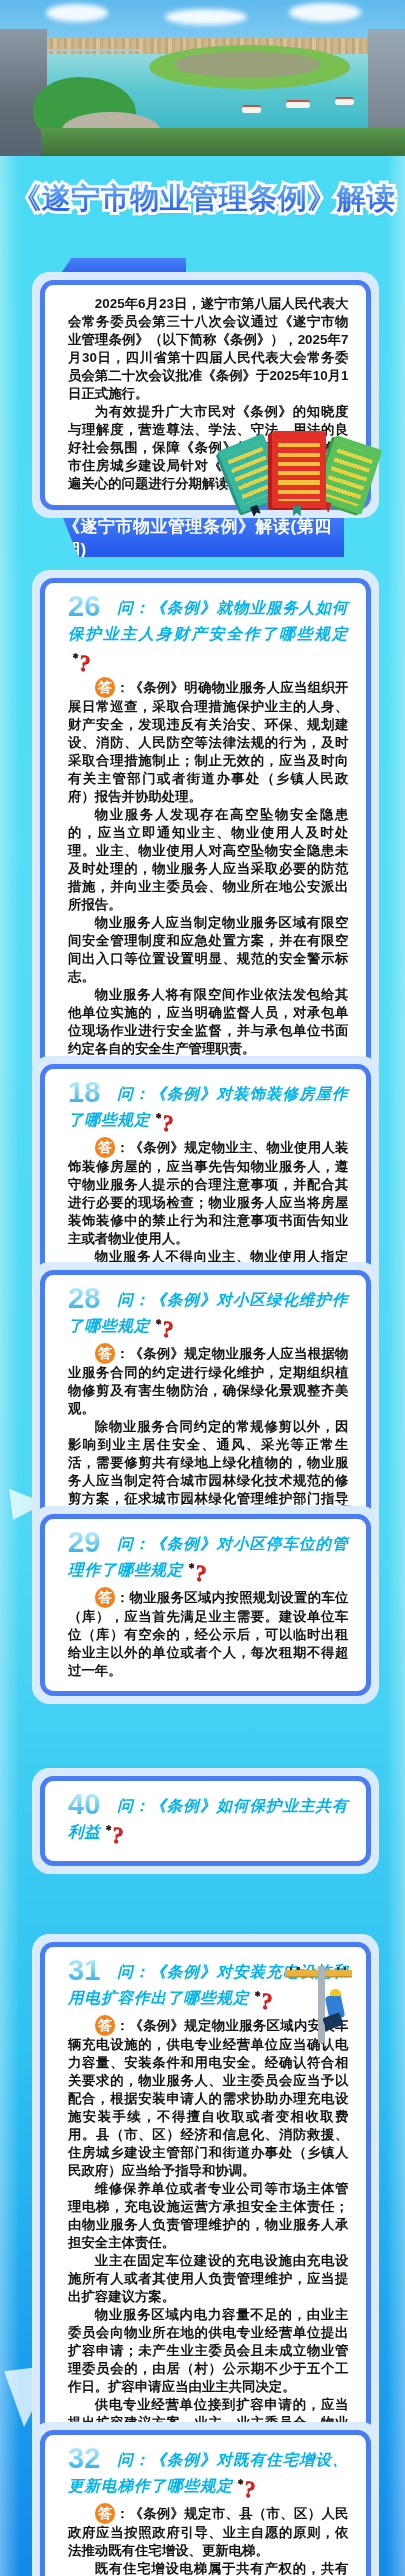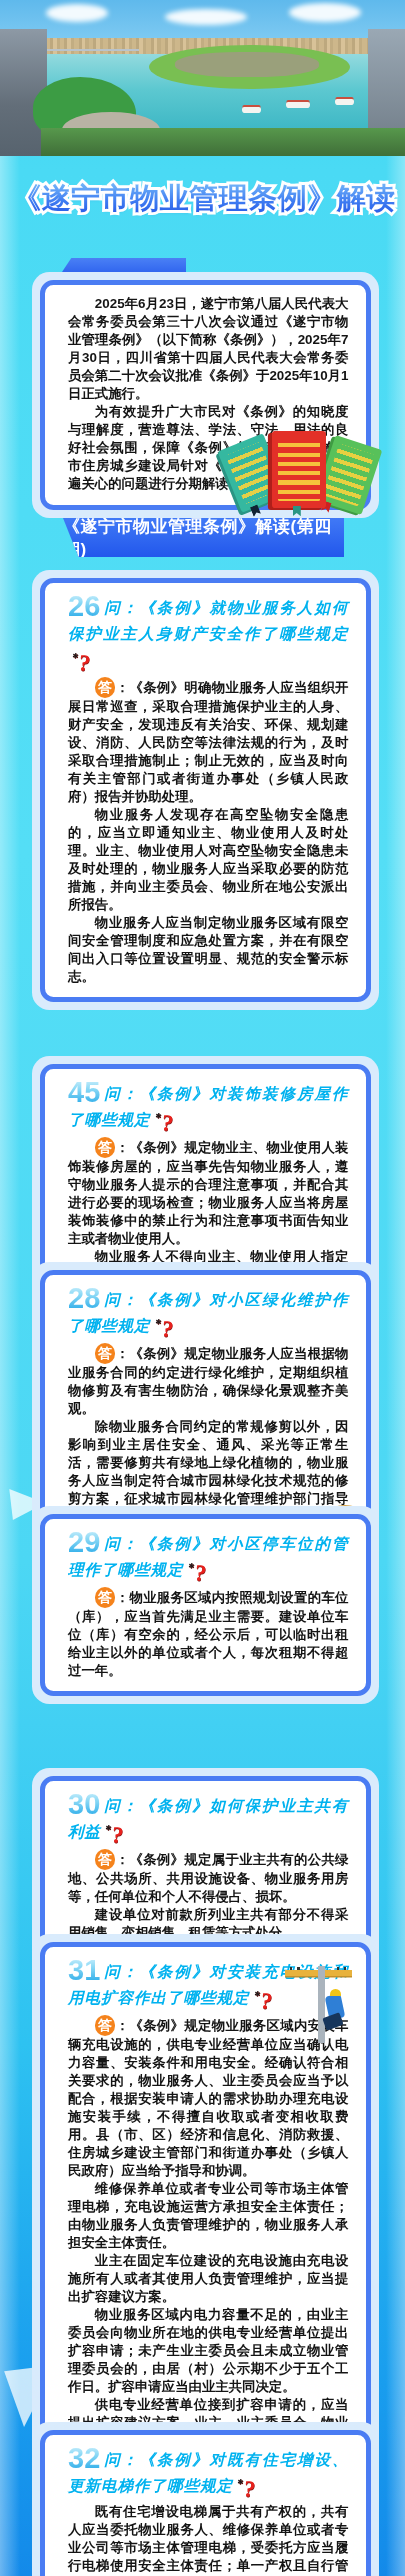--- a/index.html
+++ b/index.html
@@ -49,21 +49,21 @@
   .series-banner{position:absolute;left:63px;top:518px;width:281px;height:39px;
       background:linear-gradient(180deg,#4079f6 0%,#2257ec 100%);
       clip-path:polygon(0 0,100% 0,100% 100%,15.5px 100%);
       display:flex;align-items:center;justify-content:center;
       color:#fff;font-size:17px;font-weight:900;letter-spacing:0.5px;}
   
   .q-head{margin:0 0 4.1px 0;font-size:15.5px;line-height:26px;color:#00b2ef;
       font-family:"Liberation Serif","DejaVu Serif",serif;font-style:italic;font-weight:700;letter-spacing:1px;text-align:justify;}
   .q-num{font-family:"Liberation Sans",sans-serif;font-style:normal;font-size:29px;font-weight:900;letter-spacing:0;
       background:linear-gradient(180deg,#dff6fe 0%,#8bd9f6 40%,#17a2e6 100%);
-      -webkit-background-clip:text;background-clip:text;color:transparent;vertical-align:-3.1px;margin-right:3px;}
+      -webkit-background-clip:text;background-clip:text;color:transparent;vertical-align:-3.1px;margin-right:17px;}
   .q-mark{display:inline-block;font-family:"Liberation Serif",serif;font-style:normal;font-weight:900;
       color:#e8211d;font-size:23px;line-height:15.5px;transform:rotate(8deg);margin-left:4.1px;vertical-align:-5.2px;
       text-shadow:0.5px 0.5px 0 #7e0e0c;}
   .q-mark::before{content:"✻";font-size:6.7px;color:#151515;vertical-align:11.3px;margin-right:0.5px;}
   
   .books{position:absolute;left:228px;top:431px;width:144px;height:82px;}
   .book{position:absolute;border-radius:3.1px;}
   .book .pages{position:absolute;inset:7.2px 6.2px 7.2px 6.2px;background:
       repeating-linear-gradient(180deg,rgba(255,255,255,0) 0 5.2px,#f7d23e 5.2px 9.3px);opacity:.9;border-radius:1.5px;}
   .book1{left:0;top:9.3px;width:49px;height:66px;background:#35b8a0;transform:rotate(-22deg);box-shadow:-3.1px 2.1px 0 #2a9584;}
@@ -155,28 +155,29 @@
   <div id="qa-host">
   <div class="card-outer" style="top: 570px;">
     <div class="card-inner" style="position:relative;">
       <p class="q-head">
         <span class="q-num">26</span><span>问：</span><span>《条例》就物业服务人如何保护业主人身财产安全作了哪些规定</span><span class="q-mark">?</span>
       </p>
       <div class="qa-body">
             <p class="body-p"><span class="badge">答</span><span class="badge-colon">：</span>《条例》明确物业服务人应当组织开展日常巡查，采取合理措施保护业主的人身、财产安全，发现违反有关治安、环保、规划建设、消防、人民防空等法律法规的行为，及时采取合理措施制止；制止无效的，应当及时向有关主管部门或者街道办事处（乡镇人民政府）报告并协助处理。</p>
             <p class="body-p">物业服务人发现存在高空坠物安全隐患的，应当立即通知业主、物业使用人及时处理。业主、物业使用人对高空坠物安全隐患未及时处理的，物业服务人应当采取必要的防范措施，并向业主委员会、物业所在地公安派出所报告。</p>
             <p class="body-p">物业服务人应当制定物业服务区域有限空间安全管理制度和应急处置方案，并在有限空间出入口等位置设置明显、规范的安全警示标志。</p>
+            <p class="body-p">物业服务人将有限空间作业依法发包给其他单位实施的，应当明确监督人员，对承包单位现场作业进行安全监督，并与承包单位书面约定各自的安全生产管理职责。</p>
           </div>
     </div>
   </div>
 
   <div class="card-outer" style="top: 1056px;">
     <div class="card-inner" style="position:relative;">
       <p class="q-head">
-        <span class="q-num">45</span><span>问：</span><span>《条例》对装饰装修房屋作了哪些规定</span><span class="q-mark">?</span>
+        <span class="q-num">18</span><span>问：</span><span>《条例》对装饰装修房屋作了哪些规定</span><span class="q-mark">?</span>
       </p>
       <div class="qa-body">
             <p class="body-p"><span class="badge">答</span><span class="badge-colon">：</span>《条例》规定物业主、物业使用人装饰装修房屋的，应当事先告知物业服务人，遵守物业服务人提示的合理注意事项，并配合其进行必要的现场检查；物业服务人应当将房屋装饰装修中的禁止行为和注意事项书面告知业主或者物业使用人。</p>
             <p class="body-p">物业服务人不得向业主、物业使用人指定装饰装修施工单位、材料供应商以及材料搬运人员。</p>
           </div>
     </div>
   </div>
 
   <div class="card-outer" style="top: 1262px;">
     <div class="card-inner" style="position:relative;">
@@ -205,26 +206,22 @@
       </p>
       <div class="qa-body">
             <p class="body-p"><span class="badge">答</span><span class="badge-colon">：</span>物业服务区域内按照规划设置的车位（库），应当首先满足业主需要。建设单位车位（库）有空余的，经公示后，可以临时出租给业主以外的单位或者个人，每次租期不得超过一年。</p>
           </div>
     </div>
   </div>
 
   <div class="card-outer" style="top: 1768px;">
     <div class="card-inner" style="position:relative;">
       <p class="q-head">
-        <span class="q-num">30</span><span>问：</span><span>《条例》如何保护业主共有利益</span><span class="q-mark">?</span>
-      </p>
-      <div class="qa-body">
-            <p class="body-p"><span class="badge">答</span><span class="badge-colon">：</span>《条例》规定属于业主共有的公共绿地、公共场所、共用设施设备、物业服务用房等，任何单位和个人不得侵占、损坏。</p>
-            <p class="body-p">建设单位对前款所列业主共有部分不得采用销售、变相销售、租赁等方式处分。</p>
-          </div>
+        <span class="q-num">40</span><span>问：</span><span>《条例》如何保护业主共有利益</span><span class="q-mark">?</span>
+      </p>
     </div>
   </div>
 
   <div class="card-outer" style="top: 1934px;">
     <div class="card-inner" style="position:relative;">
       <p class="q-head">
         <span class="q-num">31</span><span>问：</span><span>《条例》对安装充电设施和用电扩容作出了哪些规定</span><span class="q-mark">?</span>
       </p>
       <div class="qa-body">
             <p class="body-p"><span class="badge">答</span><span class="badge-colon">：</span>《条例》规定物业服务区域内安装车辆充电设施的，供电专业经营单位应当确认电力容量、安装条件和用电安全。经确认符合相关要求的，物业服务人、业主委员会应当予以配合，根据安装申请人的需求协助办理充电设施安装手续，不得擅自收取或者变相收取费用。县（市、区）经济和信息化、消防救援、住房城乡建设主管部门和街道办事处（乡镇人民政府）应当给予指导和协调。</p>
@@ -246,20 +243,21 @@
           </div>
         </div>
   </div>
 
   <div class="card-outer" style="top: 2422px;">
     <div class="card-inner" style="position:relative;">
       <p class="q-head">
         <span class="q-num">32</span><span>问：</span><span>《条例》对既有住宅增设、更新电梯作了哪些规定</span><span class="q-mark">?</span>
       </p>
       <div class="qa-body">
+            <p class="body-p"><span class="badge">答</span><span class="badge-colon">：</span>《条例》规定市、县（市、区）人民政府应当按照政府引导、业主自愿的原则，依法推动既有住宅增设、更新电梯。</p>
             <p class="body-p">既有住宅增设电梯属于共有产权的，共有人应当委托物业服务人、维修保养单位或者专业公司等市场主体管理电梯，受委托方应当履行电梯使用安全主体责任；单一产权且自行管理的，电梯所有权人应当履行电梯使用安全主体责任；既有住宅增设电梯未移交所有权人的，项目建设单位应当履行电梯使用安全主体责任。</p>
           </div>
     </div>
   </div>
 </div>
 
 </div>
 
 
 </body></html>

